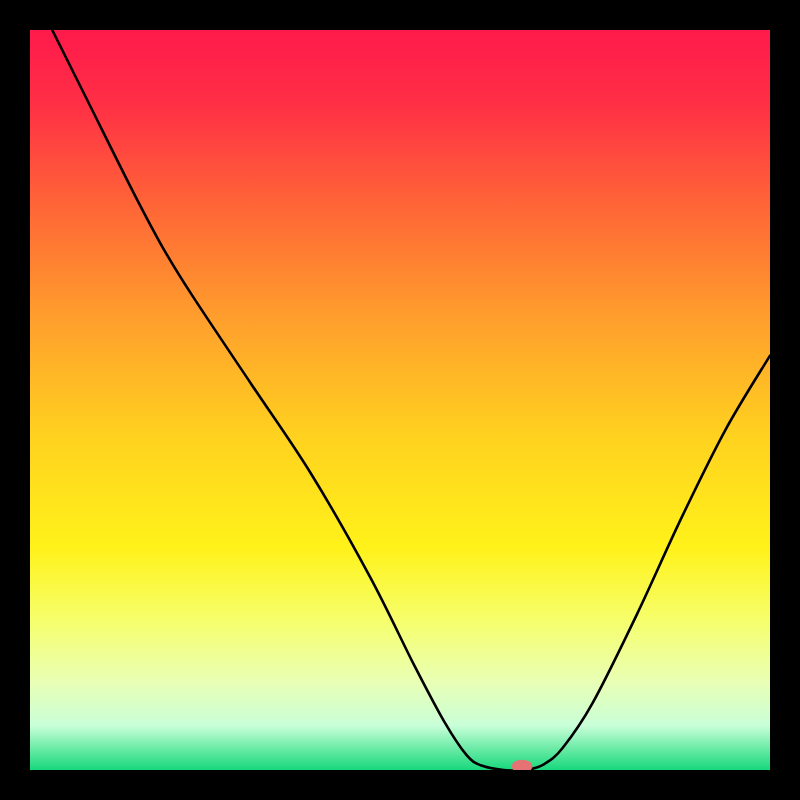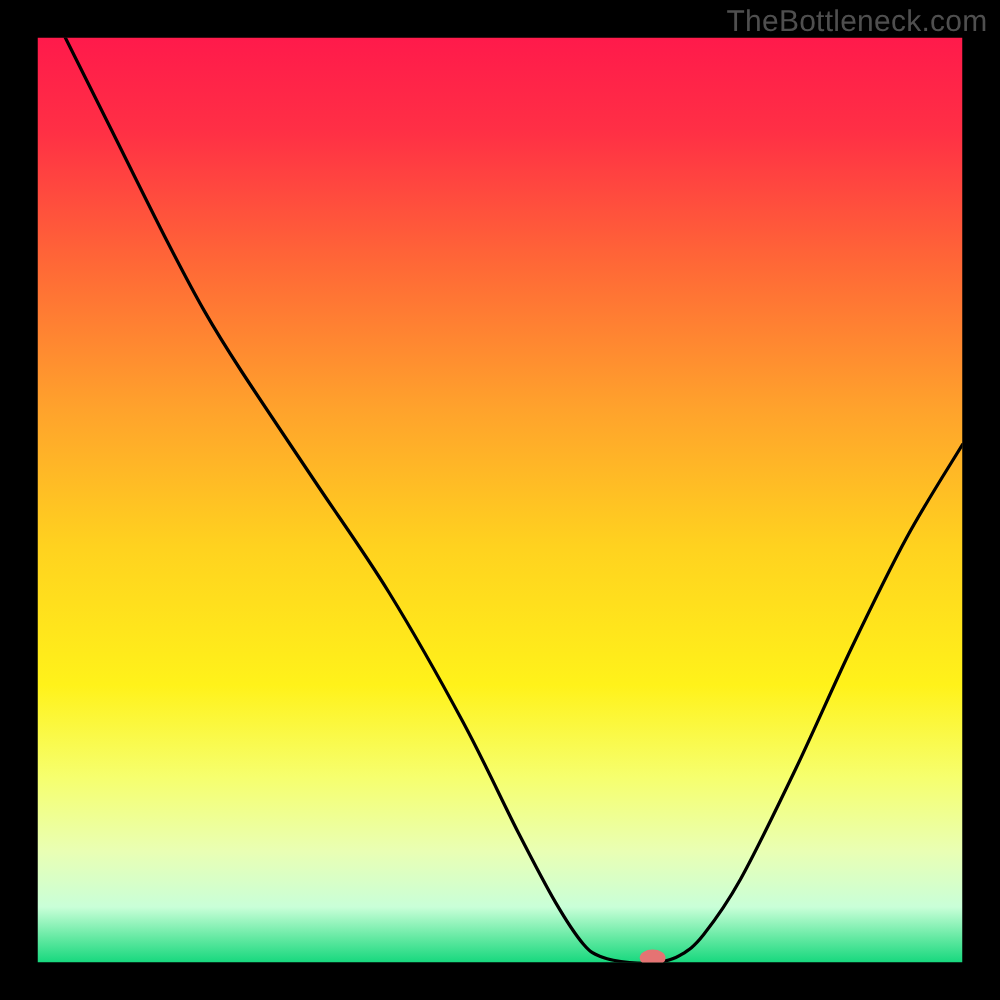--- a/index.html
+++ b/index.html
@@ -37,21 +37,20 @@
   svg { display: block; }
   .marker {
     fill: #e57373;
     stroke: none;
   }
 </style>
 </head>
 <body>
 <div class="frame">
 
-  <div class="watermark">TheBottleneck.com</div>
 
   <div class="plot">
     <svg id="chart-svg" viewBox="0 0 100 100" preserveAspectRatio="none" width="740" height="740">
       <defs>
         <linearGradient id="bg-grad" x1="0" y1="0" x2="0" y2="1">
             <stop offset="0%" stop-color="#ff1a4b"></stop>
             <stop offset="10%" stop-color="#ff2f45"></stop>
             <stop offset="25%" stop-color="#ff6a36"></stop>
             <stop offset="40%" stop-color="#ffa22c"></stop>
             <stop offset="55.00000000000001%" stop-color="#ffd21f"></stop>

